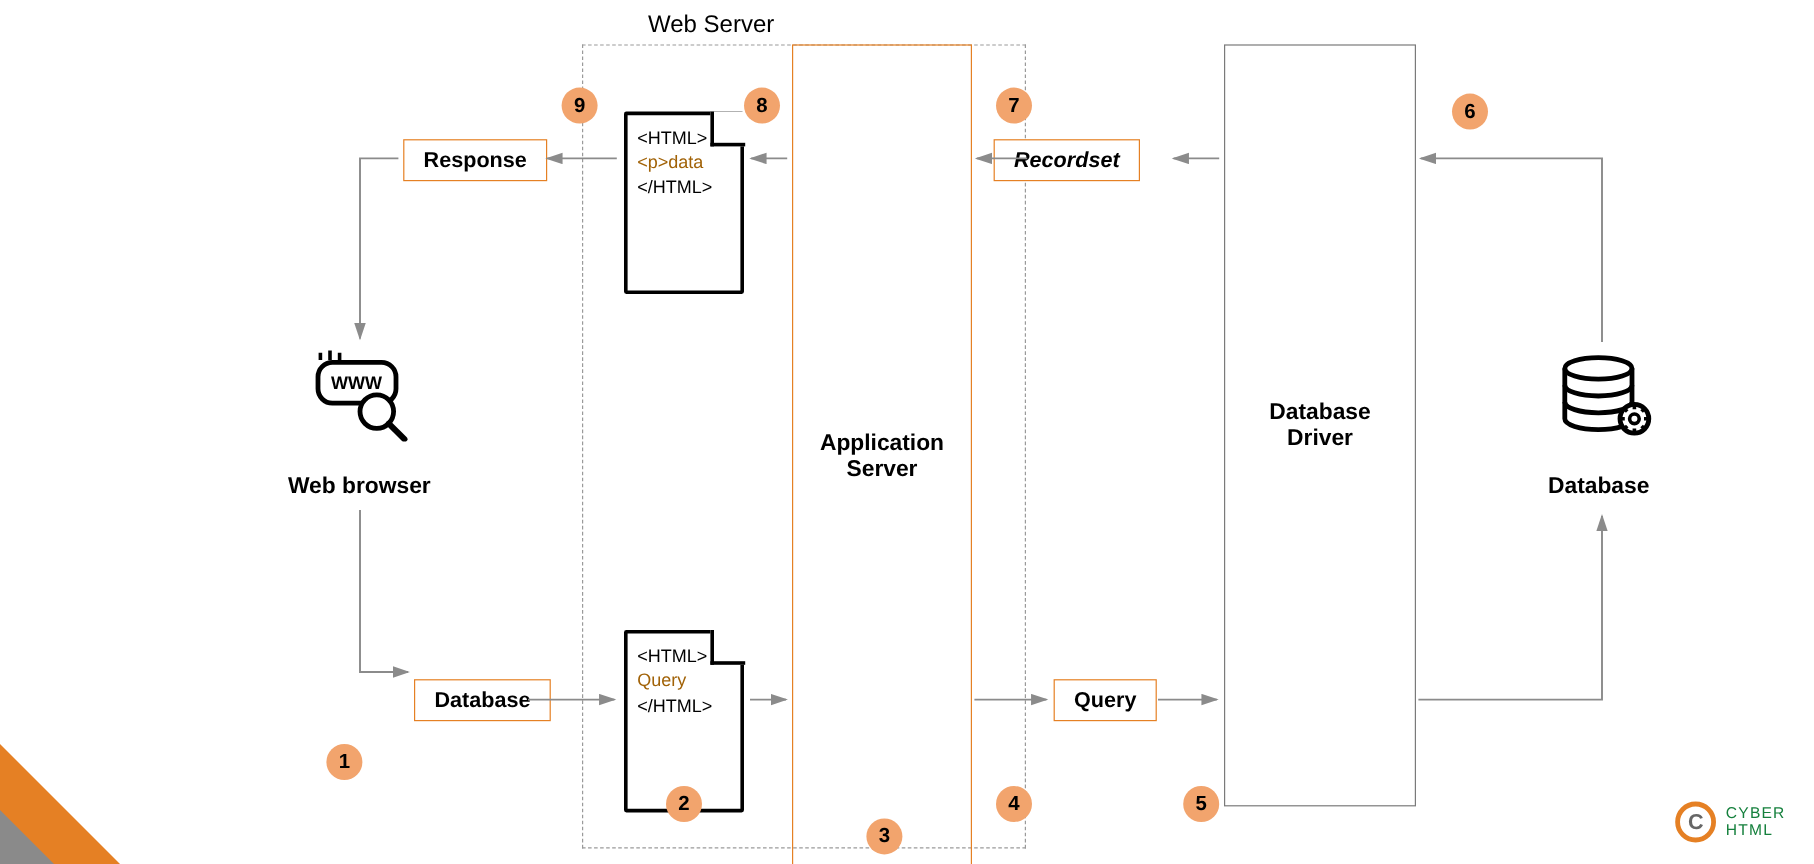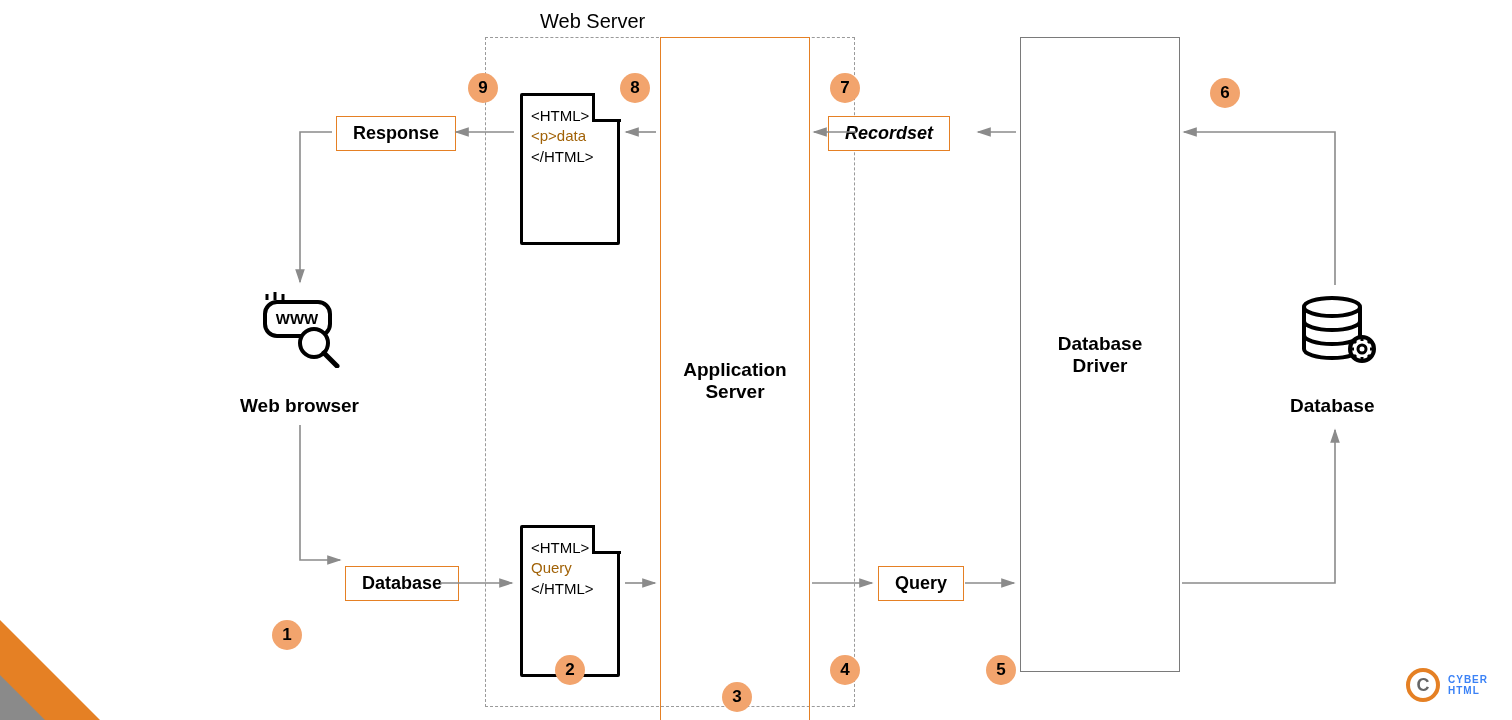--- a/index.html
+++ b/index.html
@@ -103,25 +103,25 @@
     border: 4px solid #e58024;
     border-radius: 50%;
     display: flex;
     align-items: center;
     justify-content: center;
     font-weight: 800;
     color: #666;
     font-size: 18px;
   }
   .logo .text {
-    font-weight: 700;
-    font-size: 10px;
+    font-weight: 400;
+    font-size: 13px;
     letter-spacing: 1px;
     line-height: 1.1;
-    color: #3b82f6;
+    color: #15803d;
   }
   svg.arrows {
     position: absolute;
     top: 0; left: 0;
     width: 1512px; height: 720px;
     pointer-events: none;
   }
 </style>
 </head>
 <body>

